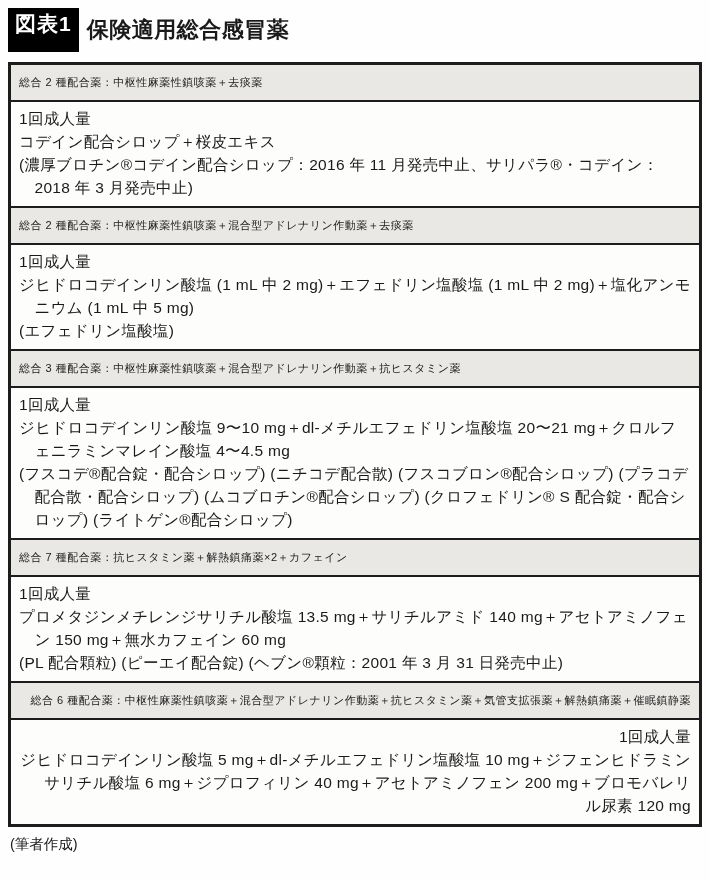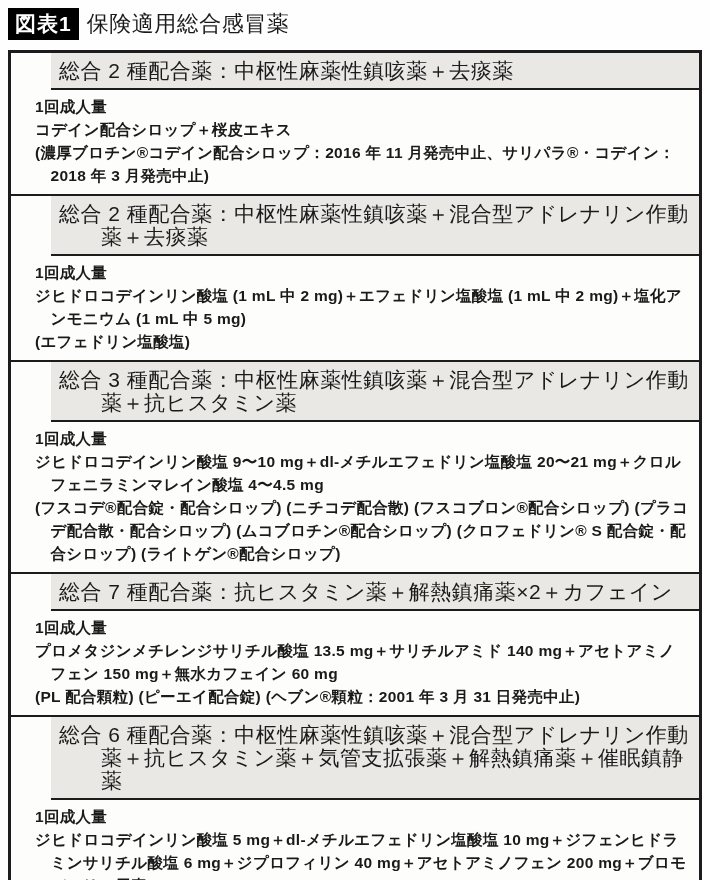--- a/index.html
+++ b/index.html
@@ -26,48 +26,46 @@
     align-items:center;
     gap:8px;
     margin:2px 0 10px 0;
   }
   .badge{
     background:var(--badge_bg);
     color:var(--badge_text);
     font-weight:bold;
     font-size:21px;
     line-height:1;
-    padding:5px 7px 6px 7px;
+    padding:5px 7px 18px 7px;
     letter-spacing:1px;
   }
   .title-text{
-    font-weight:normal;
+    font-weight:bold;
     font-size:22px;
     letter-spacing:0.5px;
   }
   .table{
     border:3px solid var(--border);
     background:var(--body_bg);
   }
   .sec{border-bottom:2px solid var(--border);}
-  .sec:last-child{border-bottom:none;}
+  .sec:last-child{border-bottom:none;text-align:right;}
   .sec-header{
     background:var(--header_bg);
     border-bottom:2px solid var(--border);
-    font-size:21px;
+    font-size:11px;
     line-height:23px;
     padding:6px 8px 6px calc(8px + 2em);
     text-indent:-2em;
     letter-spacing:0.5px;
-    margin-left:40px;
   }
   .sec-body{
     background:var(--body_bg);
-    padding:5px 8px 7px 24px;
-    font-weight:bold;
+    padding:5px 8px 7px 8px;
   }
   .line{
     font-size:15.5px;
     line-height:23px;
     padding-left:1em;
     text-indent:-1em;
     letter-spacing:0.3px;
   }
   .footer{
     font-size:14.5px;

